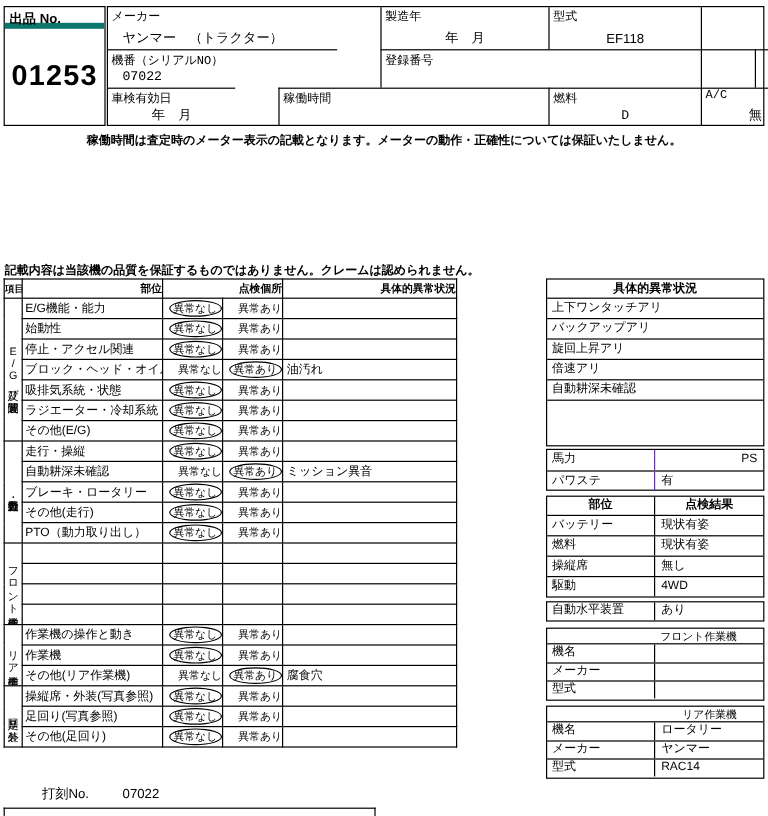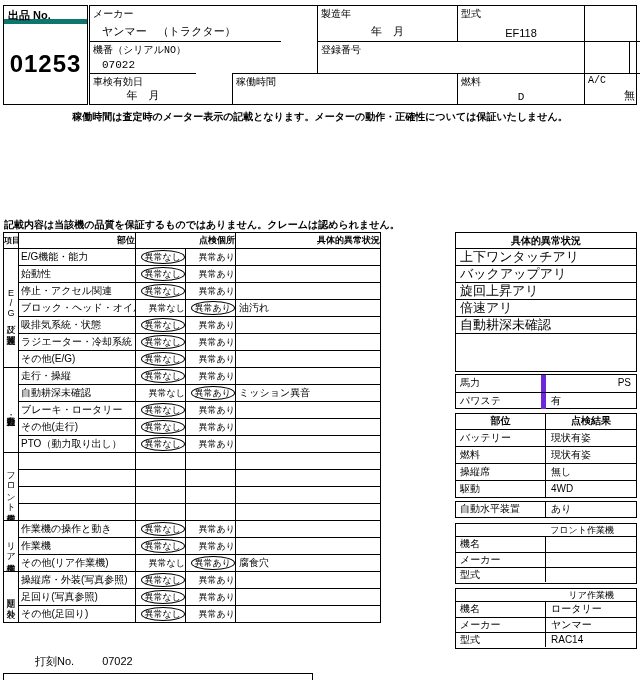--- a/index.html
+++ b/index.html
@@ -34,26 +34,26 @@
   td.group-cell { writing-mode:vertical-rl; text-orientation:upright; text-align:center; vertical-align:middle; font-size:9px; line-height:14px; }
   td.part-cell { font-size:10px; padding-left:2px; vertical-align:middle; }
   td.status-cell { font-size:9px; text-align:right; vertical-align:middle;font-family:Liberation Serif, serif; }
   td.abnormal-cell { font-size:10px; padding-left:3px; vertical-align:middle; }
   .circle { display:inline-block; border:1px solid #000; border-radius:50%; padding:0 3px; line-height:12px; }
 
   
   .right-panel { position:absolute; left:455px; top:232px; width:182px; height:418px; }
   .abnormal-box { position:absolute; left:0; top:0; width:182px; height:140px; border:1px solid #000; }
   .abnormal-title { height:16px; border-bottom:1px solid #000; text-align:center; font-size:10px; font-weight:bold; line-height:15px; }
-  .aitem { height:17px; border-bottom:1px solid #000; font-size:13px; line-height:16px; padding-left:4px; white-space:nowrap; overflow:hidden; }
+  .aitem { height:17px; border-bottom:1px solid #000; font-size:10px; line-height:16px; padding-left:4px; white-space:nowrap; overflow:hidden; }
 
   .power-box { position:absolute; left:0; top:142px; width:182px; height:35px; border:1px solid #000; }
   .prow { display:flex; height:17px; }
   .prow + .prow { border-top:1px solid #000; }
-  .plabel { width:90px; border-right:5px solid #6d28d9; font-size:10px; line-height:16px; padding-left:4px; }
+  .plabel { width:90px; border-right:1px solid #6d28d9; font-size:10px; line-height:16px; padding-left:4px; }
   .pvalue { flex:1; font-size:10px; line-height:16px; padding-left:5px; }
   .pvalue.right { text-align:right; padding-right:5px; padding-left:0; }
 
   .result-table { position:absolute; left:0; top:181px; width:182px; border:1px solid #000; }
   .rrow { display:flex; height:17px; }
   .rrow + .rrow { border-top:1px solid #000; }
   .rrow.rhead { height:15px; }
   .rlabel { width:90px; border-right:1px solid #000; font-size:10px; line-height:16px; padding-left:4px; white-space:nowrap; overflow:hidden; }
   .rvalue { flex:1; font-size:10px; line-height:16px; padding-left:5px; white-space:nowrap; overflow:hidden; }
   .rhead .rlabel, .rhead .rvalue { text-align:center; padding-left:0; font-weight:bold; line-height:14px; }

